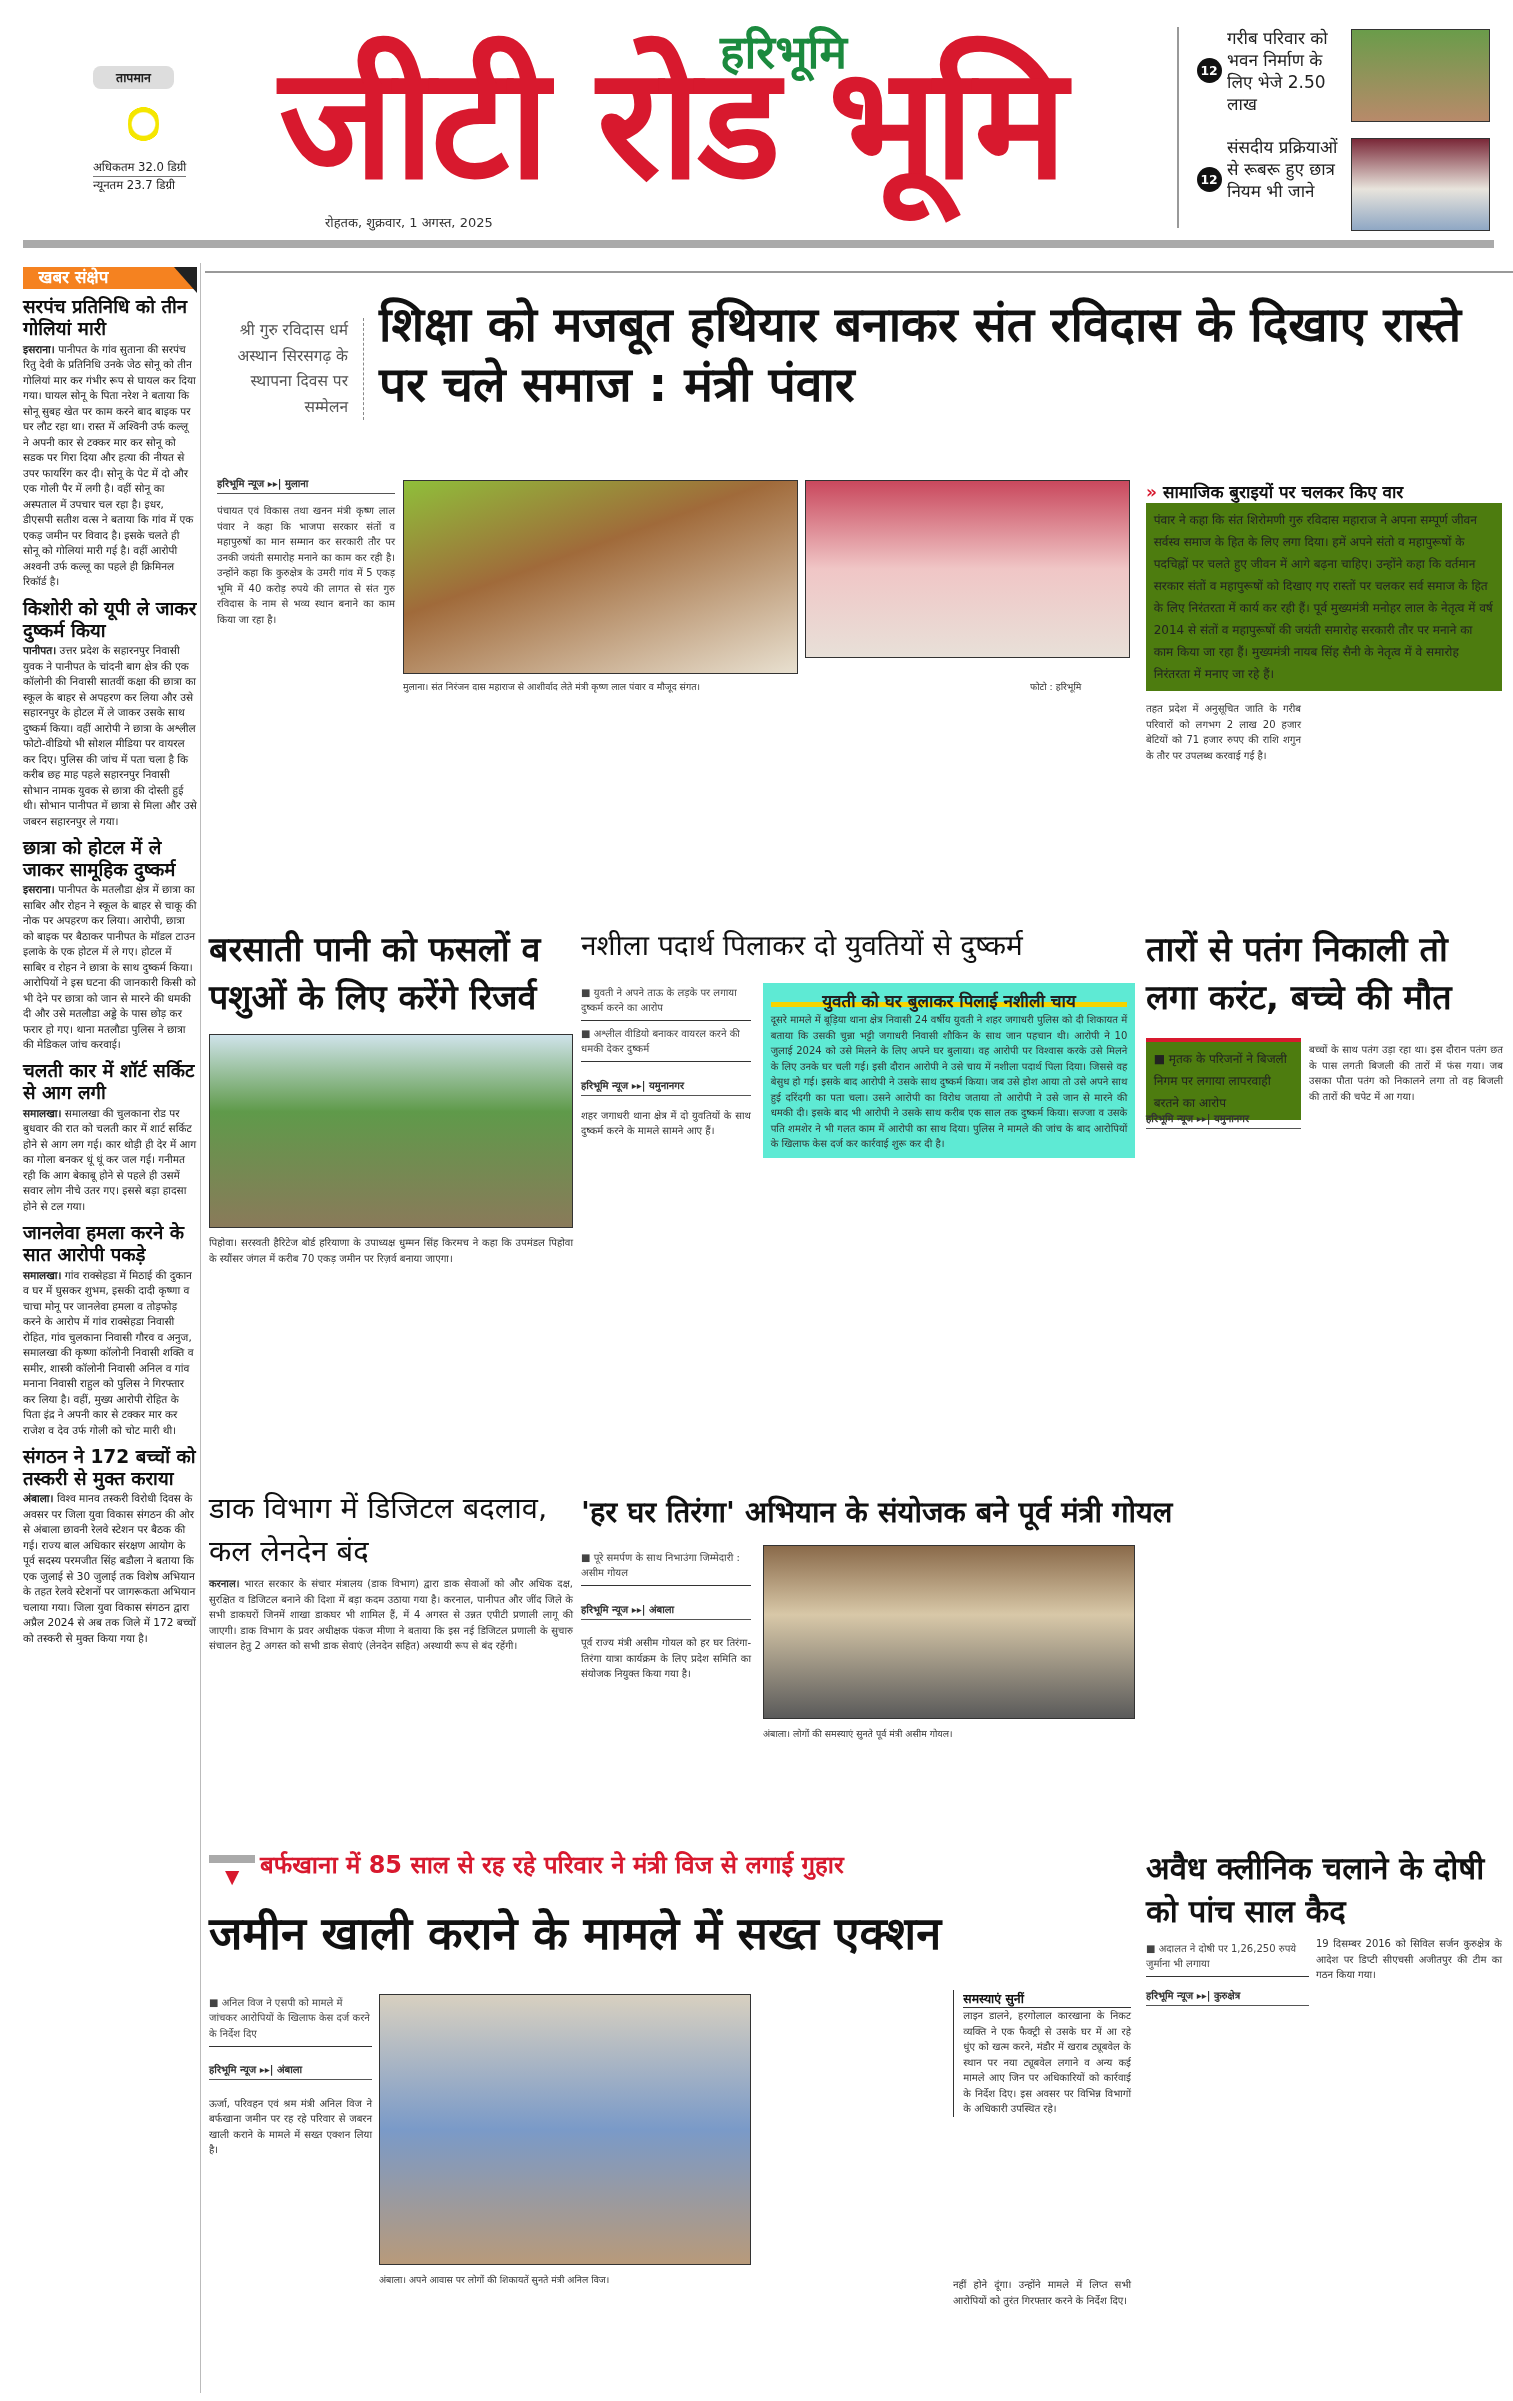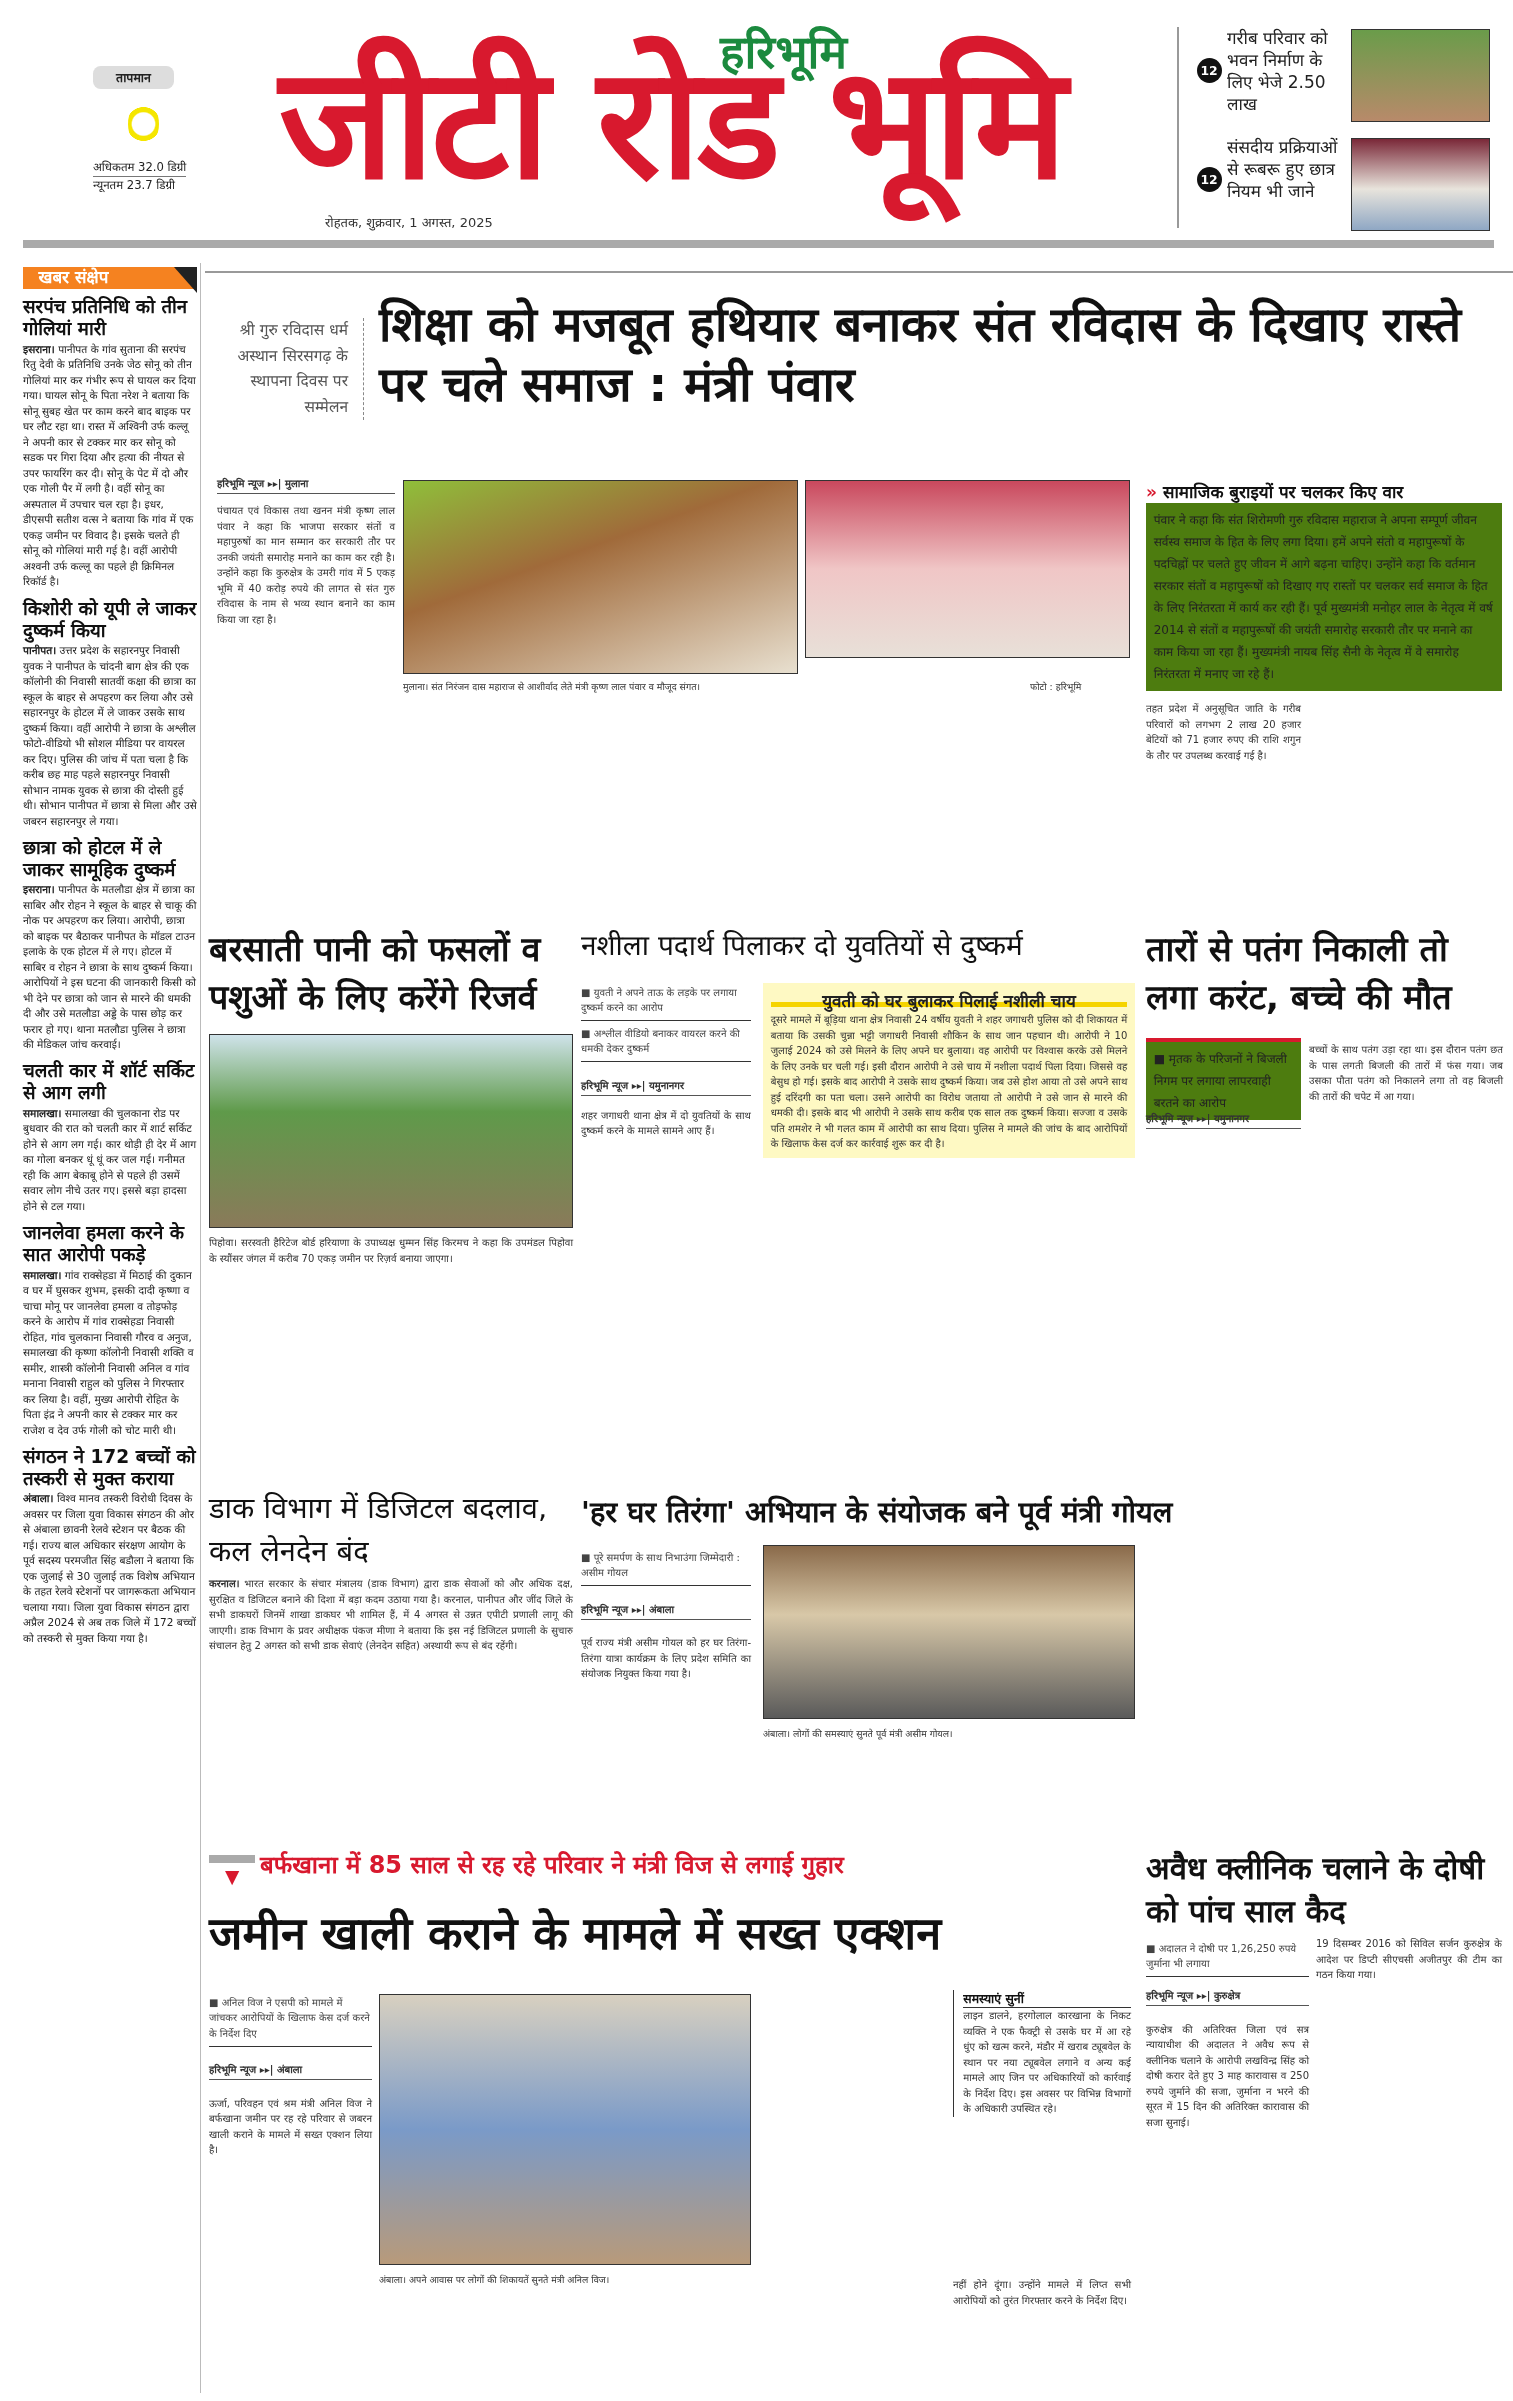--- a/index.html
+++ b/index.html
@@ -29,21 +29,21 @@
 .kicker{left:217px;top:318px;width:147px;font-size:15.5px;line-height:25.6px;color:#555;text-align:right;border-right:0.8px dashed #888;padding-right:15px}
 .lead-head{left:379px;top:294px;width:1107px;font-size:48px;line-height:60px;font-weight:bold;color:#111}
 .byline{font-size:10px;font-weight:bold;color:#333;border-bottom:0.8px solid #555;padding-bottom:3.1px}
 .bodytxt{font-size:10px;line-height:15.5px;color:#333;text-align:justify}
 .photo{border:0.8px solid #333}
 .caption{font-size:9.3px;color:#333}
 .subhead{font-size:17px;font-weight:bold;color:#111}
 .greybox{background:#4d7c0f;padding:6.2px 7.7px;font-size:12px;line-height:22px}
 .headline-b{font-weight:bold;color:#111}
 .bullet{font-size:10px;line-height:15.5px;color:#444;border-bottom:0.8px solid #333;padding:4.6px 0}
-.bluebox{background:#fef9c3;padding:6.2px 7.7px}
+.bluebox{background:#5eead4;padding:6.2px 7.7px}
 .yhead{font-size:17px;font-weight:bold;text-align:center;background:linear-gradient(transparent 55%,#f5d400 55%,#f5d400 80%,transparent 80%)}
 .redtxt{color:#d8192e}
 </style>
 </head>
 <body>
 
 <div class="abs temp-box">तापमान</div>
 <div class="abs sun"></div>
 <div class="abs temps">
   <div>अधिकतम 32.0 डिग्री</div>
@@ -156,16 +156,15 @@
 <div class="abs" style="left:953px;top:1990px;width:178px;border-left:0.8px solid #333;padding-left:9.3px">
   <div class="subhead" style="font-size:12.4px;border-bottom:0.8px solid #333">समस्याएं सुनीं</div>
   <div class="bodytxt">लाइन डालने, हरगोलाल कारखाना के निकट व्यक्ति ने एक फैक्ट्री से उसके घर में आ रहे धुंए को खत्म करने, मंडौर में खराब ट्यूबवेल के स्थान पर नया ट्यूबवेल लगाने व अन्य कई मामले आए जिन पर अधिकारियों को कार्रवाई के निर्देश दिए। इस अवसर पर विभिन्न विभागों के अधिकारी उपस्थित रहे।</div>
 </div>
 <div class="abs bodytxt" style="left:953px;top:2277px;width:178px">नहीं होने दूंगा। उन्होंने मामले में लिप्त सभी आरोपियों को तुरंत गिरफ्तार करने के निर्देश दिए।</div>
 
 <div class="abs headline-b" style="left:1146px;top:1847px;width:356px;font-size:31px;line-height:43px">अवैध क्लीनिक चलाने के दोषी को पांच साल कैद</div>
 <div class="abs" style="left:1146px;top:1936px;width:163px">
   <div class="bullet">■ <span>अदालत ने दोषी पर 1,26,250 रुपये जुर्माना भी लगाया</span></div>
   <div class="byline" style="margin-top:11px">हरिभूमि न्यूज ▸▸| कुरुक्षेत्र</div>
-  <div class="bodytxt" style="margin-top:15.5px">कुरुक्षेत्र की अतिरिक्त जिला एवं सत्र न्यायाधीश की अदालत ने अवैध रूप से क्लीनिक चलाने के आरोपी लखविन्द्र सिंह को दोषी करार देते हुए 3 माह कारावास व 250 रुपये जुर्माने की सजा, जुर्माना न भरने की सूरत में 15 दिन की अतिरिक्त कारावास की सजा सुनाई।</div>
 </div>
 <div class="abs bodytxt" style="left:1316px;top:1936px;width:186px">19 दिसम्बर 2016 को सिविल सर्जन कुरुक्षेत्र के आदेश पर डिप्टी सीएचसी अजीतपुर की टीम का गठन किया गया।</div>
 
 
 </body></html>

